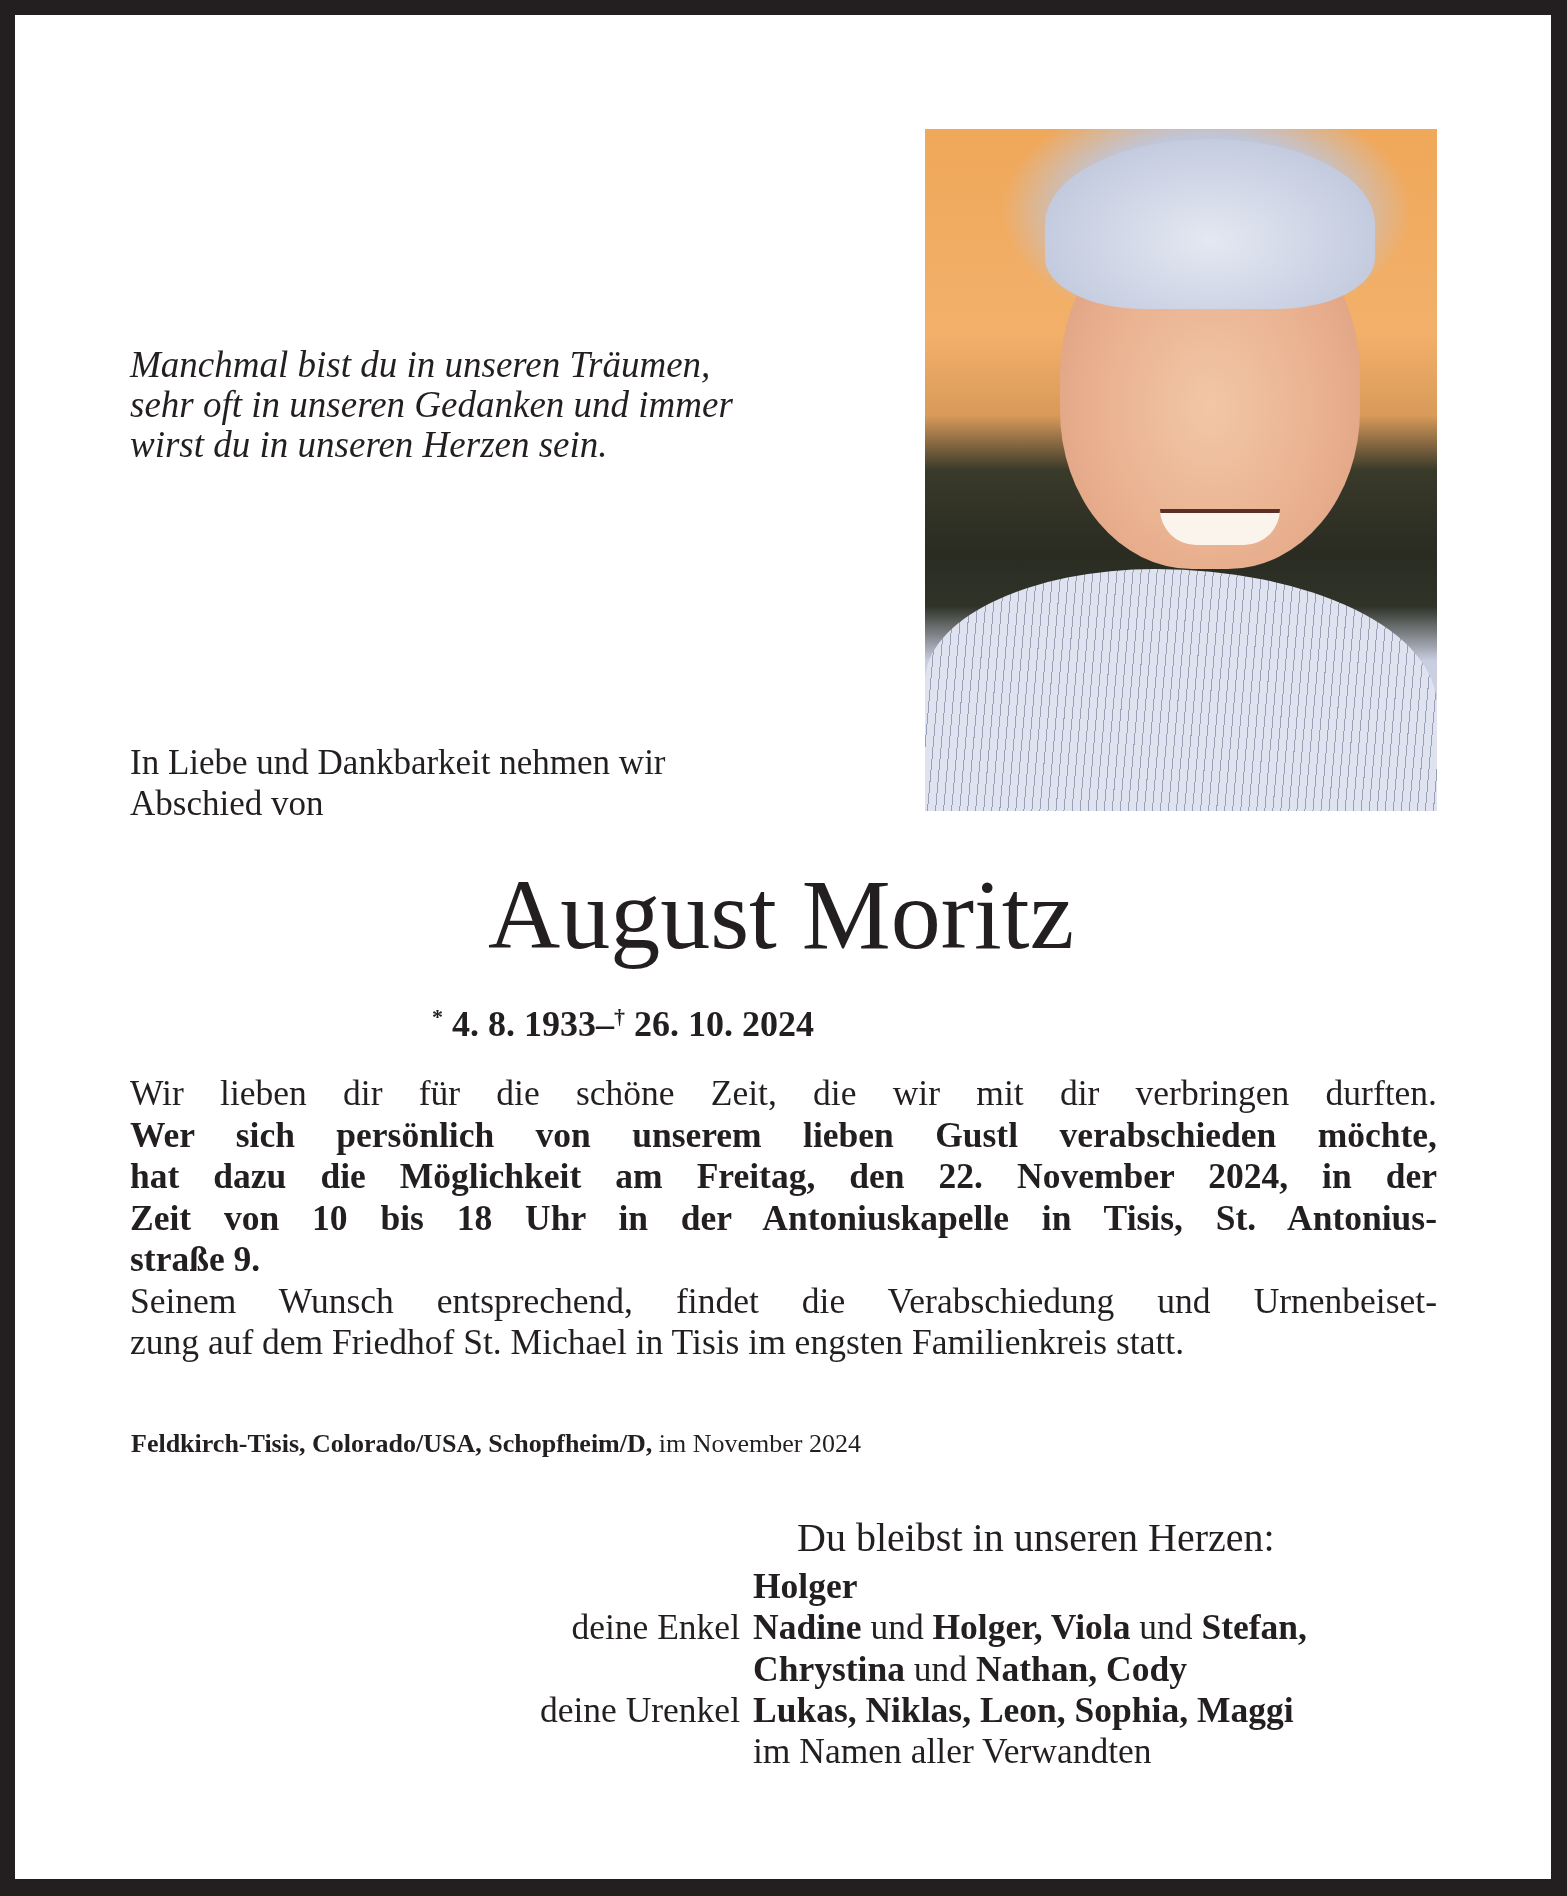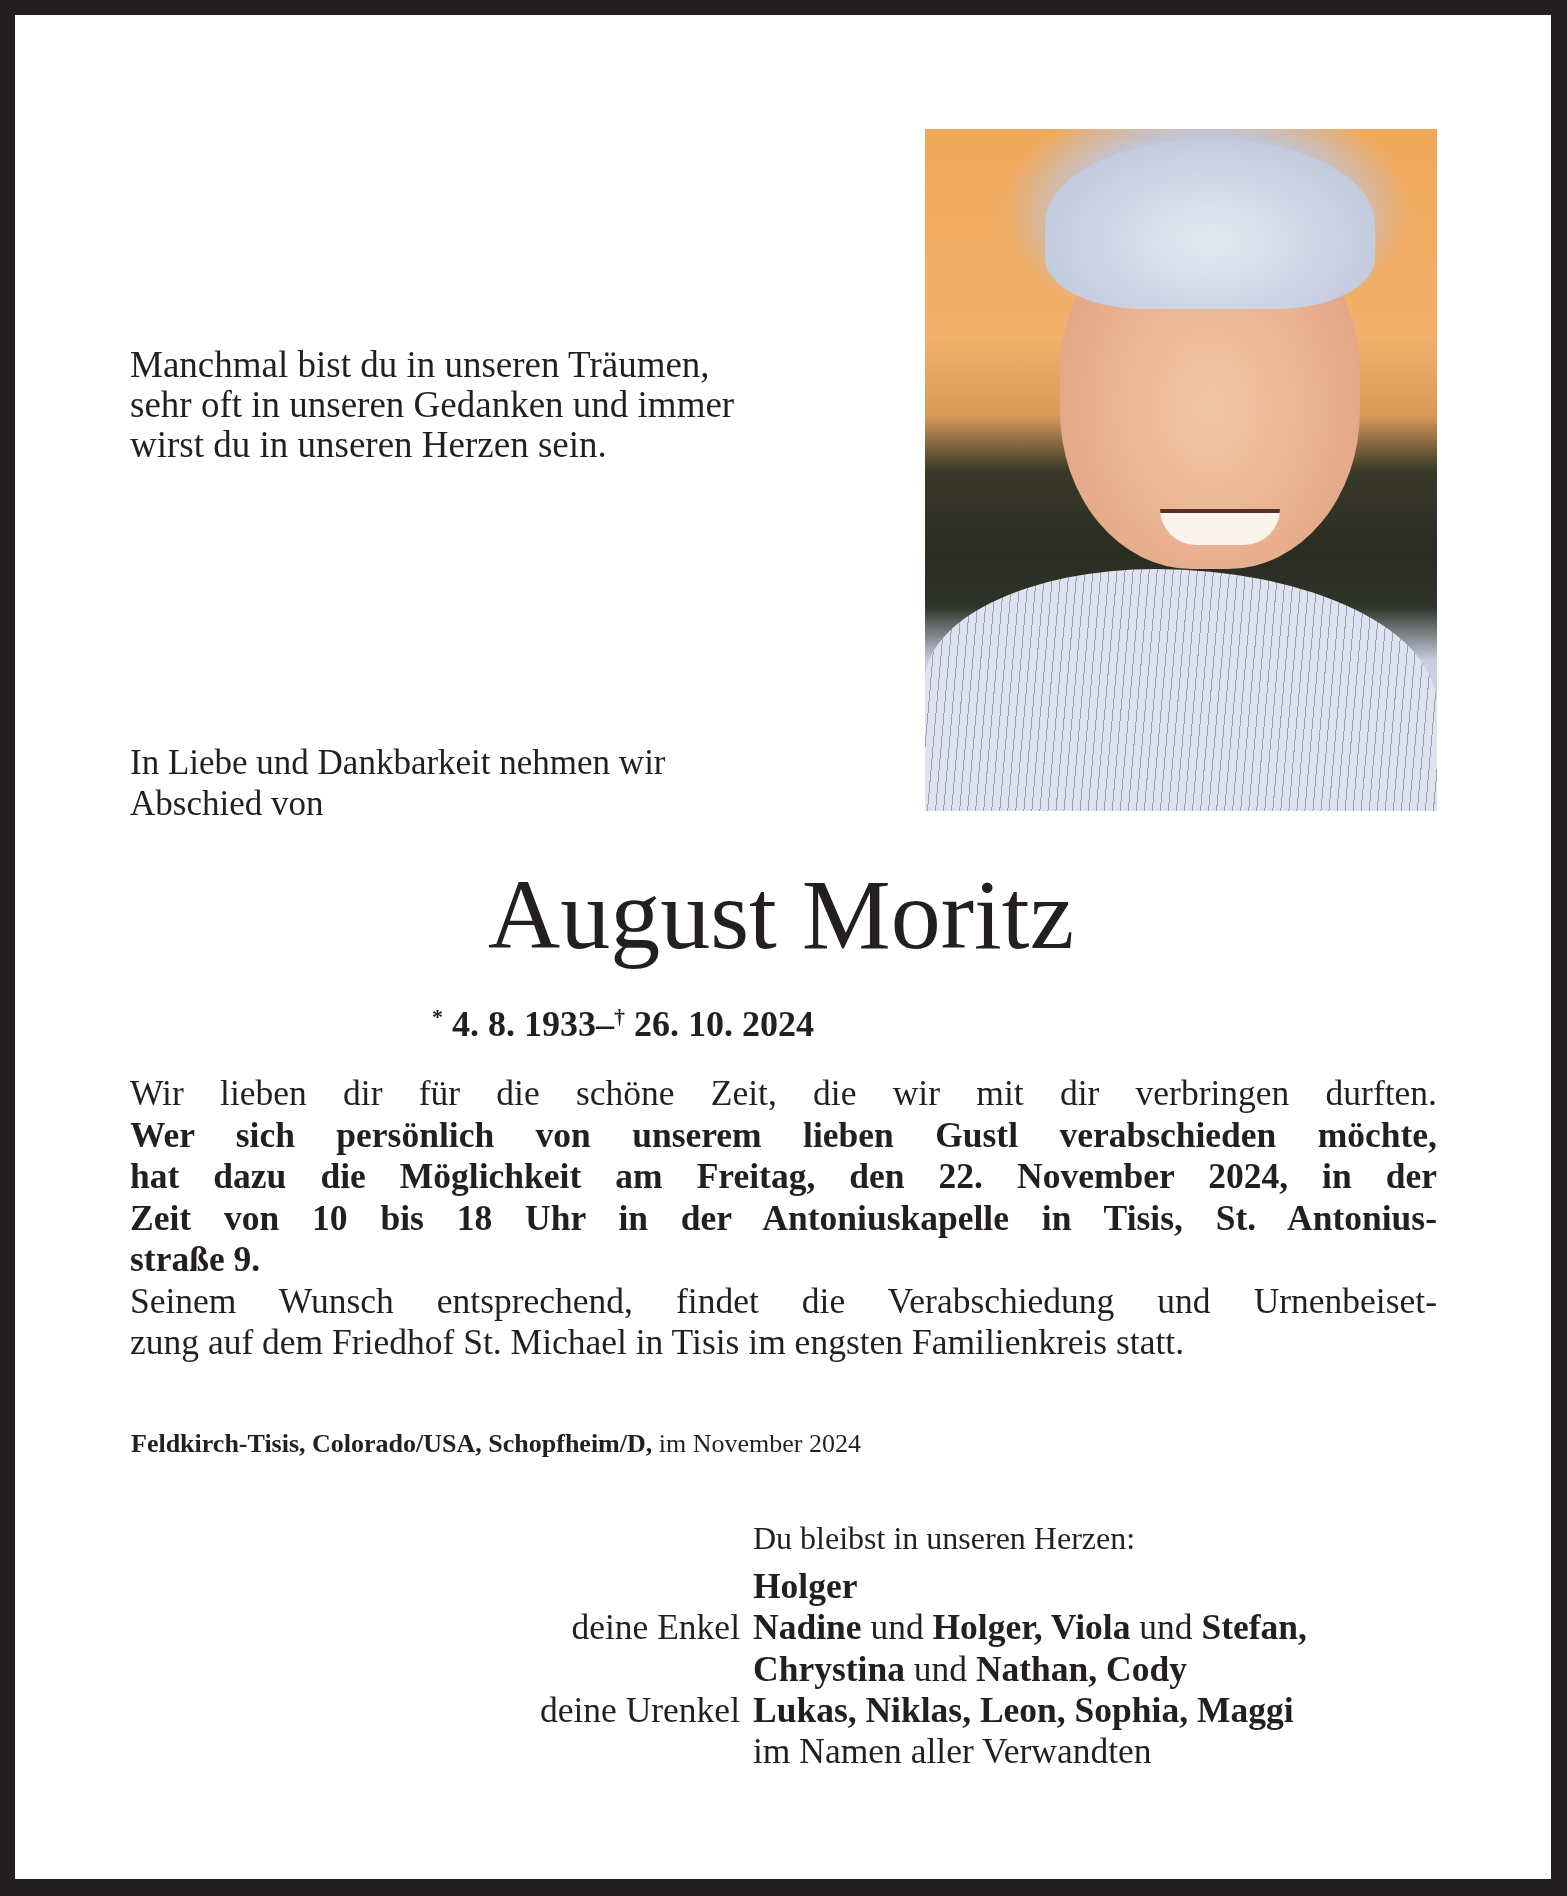--- a/index.html
+++ b/index.html
@@ -8,21 +8,21 @@
     background: #231f20; overflow: hidden;
     font-family: "Liberation Serif", "DejaVu Serif", serif;
     color: #231f20;
   }
   .page {
     position: absolute; left: 15px; top: 15px;
     width: 1536px; height: 1864px; background: #ffffff;
   }
   .quote {
     position: absolute; left: 115px; top: 330px; width: 700px;
-    font-size: 37px; line-height: 40px;
+    font-style: italic; font-size: 37px; line-height: 40px;
   }
   .quote span { display: block; white-space: nowrap; }
   .photo {
     position: absolute; left: 910px; top: 114px; width: 512px; height: 682px;
     overflow: hidden;
     background:
       radial-gradient(ellipse 40% 18% at 55% 12%, #c9cfe0 0%, #bfc6da 60%, rgba(191,198,218,0) 100%),
       linear-gradient(180deg, #f0a85a 0%, #f2b06a 30%, #d99a5a 42%, #3a3a2a 50%, #2a2c22 62%, #2f3328 70%, #c9cde0 78%, #d6dbea 100%);
   }
   .photo .face {
@@ -66,22 +66,22 @@
   }
   .body .line { display: block; white-space: nowrap; text-align: justify; text-align-last: justify; }
   .body .line.last { text-align-last: left; }
   .body .b { font-weight: bold; }
   .place {
     position: absolute; left: 116px; top: 1408px; white-space: nowrap;
     font-size: 26px; line-height: 42px;
   }
   .place b { font-weight: bold; }
   .remember {
-    position: absolute; left: 738px; top: 1502px; white-space: nowrap;
-    font-size: 32px; line-height: 42px; text-align: center;
+    position: absolute; left: 782px; top: 1502px; white-space: nowrap;
+    font-size: 40px; line-height: 42px; text-align: center;
   }
   .family { position: absolute; left: 0; top: 1551px; width: 1536px; }
   .frow { position: relative; height: 41.3px; font-size: 35.5px; line-height: 41px; }
   .frow .label { position: absolute; right: 811px; top: 0; white-space: nowrap; }
   .frow .names { position: absolute; left: 738px; top: 0; white-space: nowrap; }
   .frow .names b { font-weight: bold; }
 </style>
 </head>
 <body>
 

